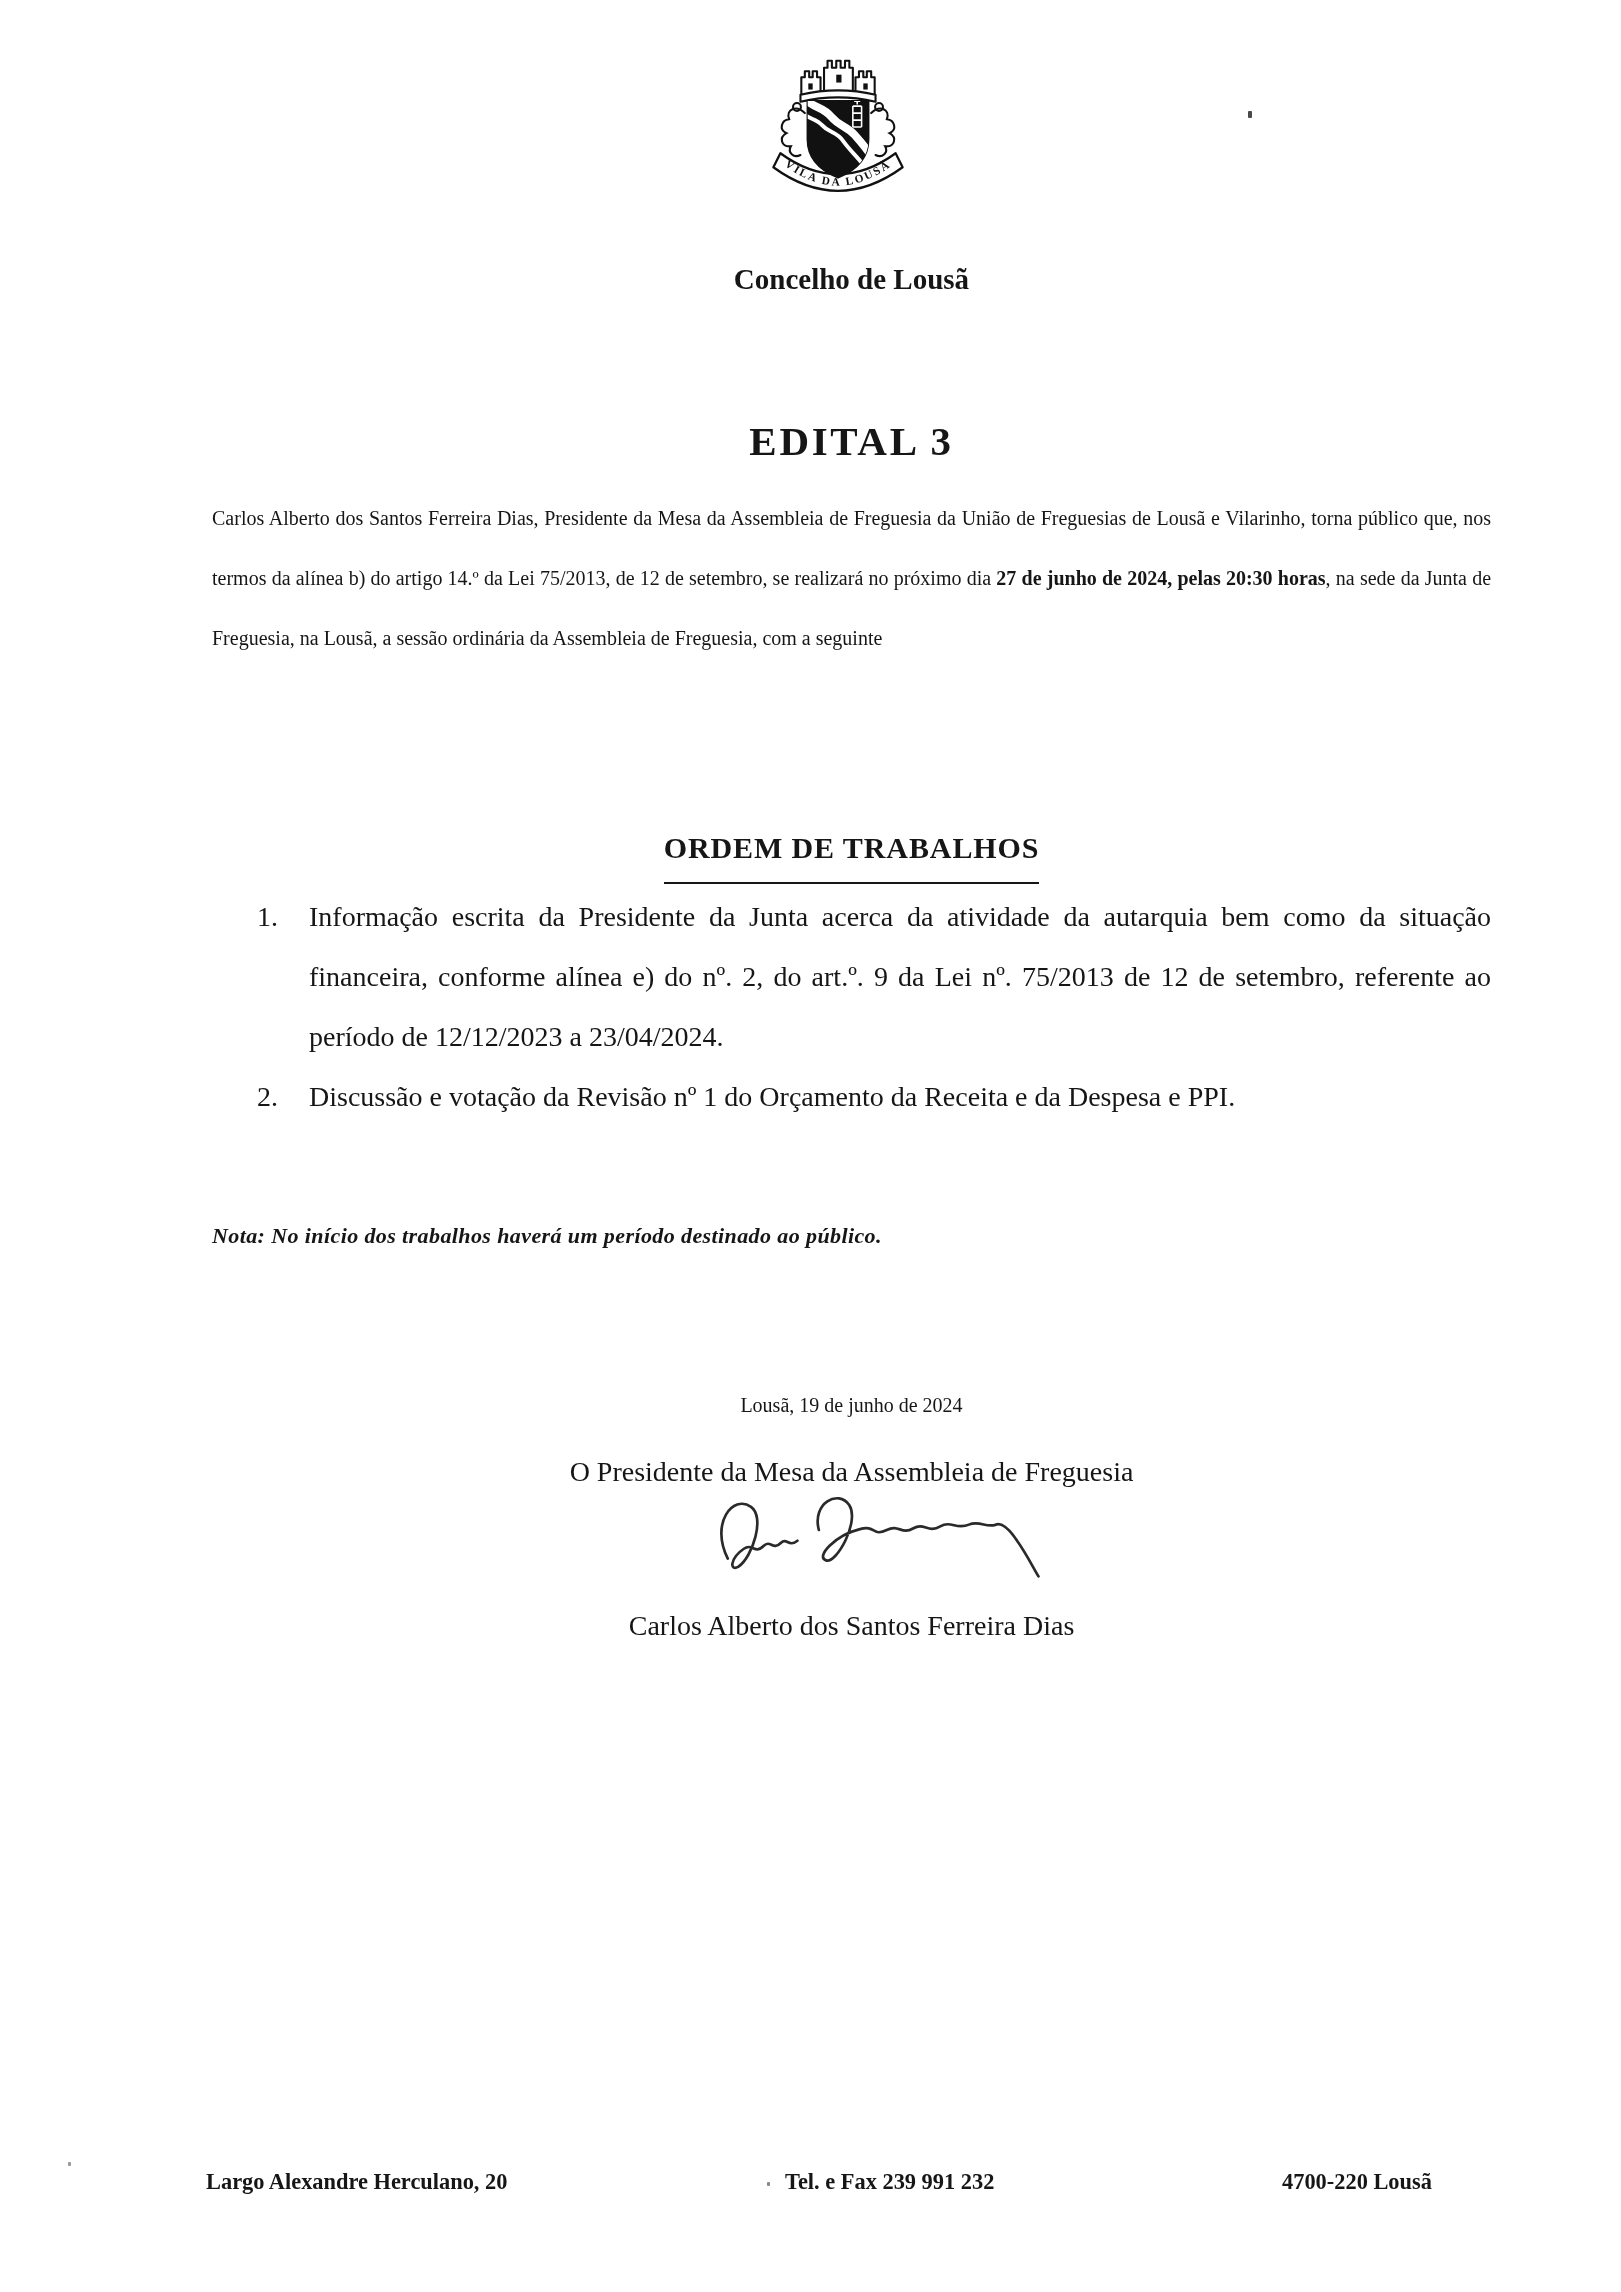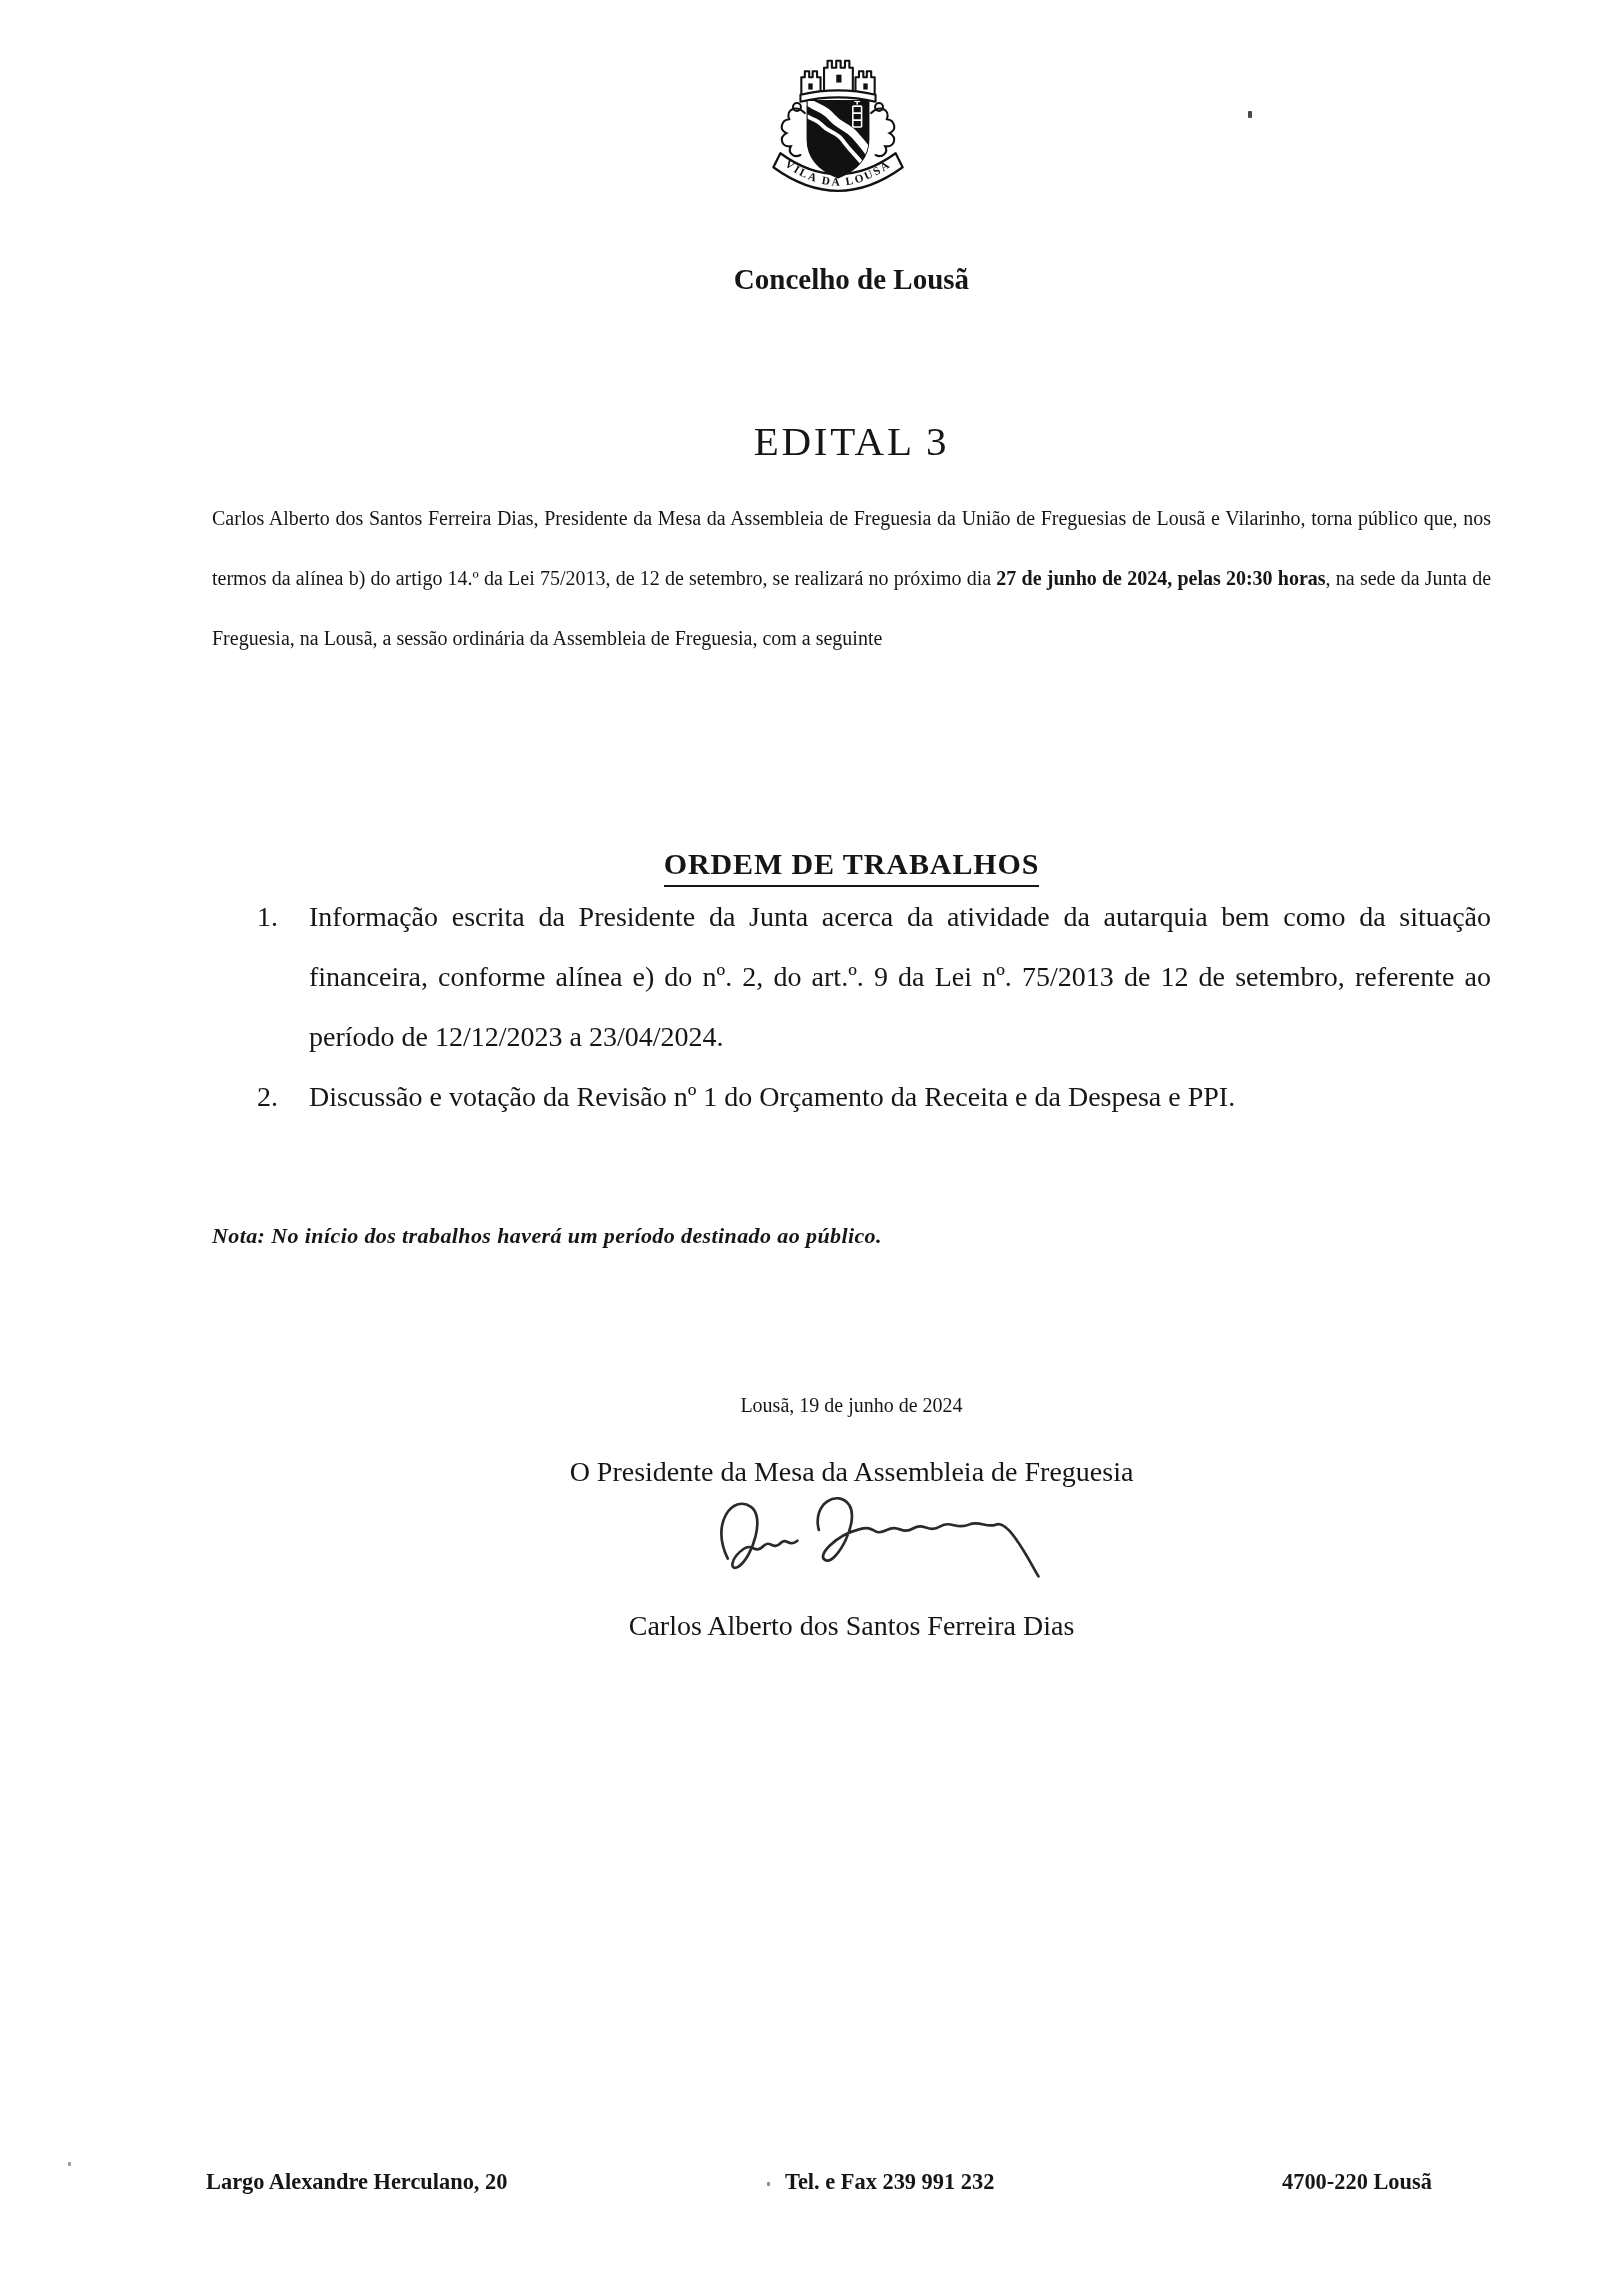--- a/index.html
+++ b/index.html
@@ -28,39 +28,38 @@
     top: 0;
     width: 1279px;
   }
 
   .org-header { position: absolute; top: 258px; width: 100%; text-align: center; }
   .org-line1 { font-size: 34px; font-weight: bold; letter-spacing: 0.9px; }
   .org-line2 { font-size: 29px; font-weight: bold; margin-top: 5.4px; }
 
   .doc-title {
     position: absolute; top: 417px; width: 100%; text-align: center;
-    font-size: 41px; font-weight: normal; letter-spacing: 2.7px;
+    font-size: 41px; font-weight: bold; letter-spacing: 2.7px;
   }
 
   .intro {
     position: absolute; top: 488px; width: 100%;
     font-size: 20px; line-height: 60px;
     text-align: justify;
   }
   .intro .b { font-weight: bold; }
 
   .agenda-heading {
     position: absolute; top: 831px; width: 100%; text-align: center;
     font-size: 30px; font-weight: bold; letter-spacing: 0.9px;
   }
   .agenda-heading span {
     display: inline-block;
     border-bottom: 2.7px solid #161616;
-    padding-bottom: 4px;
-    margin-top: 16px;
+    padding-bottom: 17px;
   }
 
   .agenda-list { position: absolute; top: 887px; width: 100%; }
   .agenda-item {
     position: relative;
     padding-left: 97px;
     font-size: 28px; line-height: 60px;
     text-align: justify;
   }
   .agenda-item .num {

